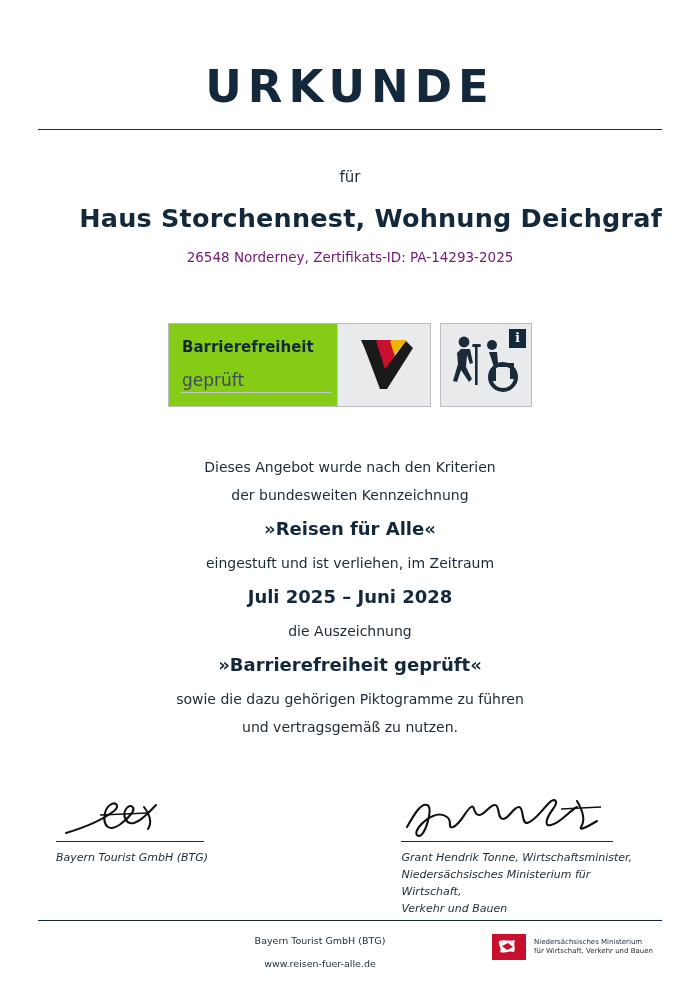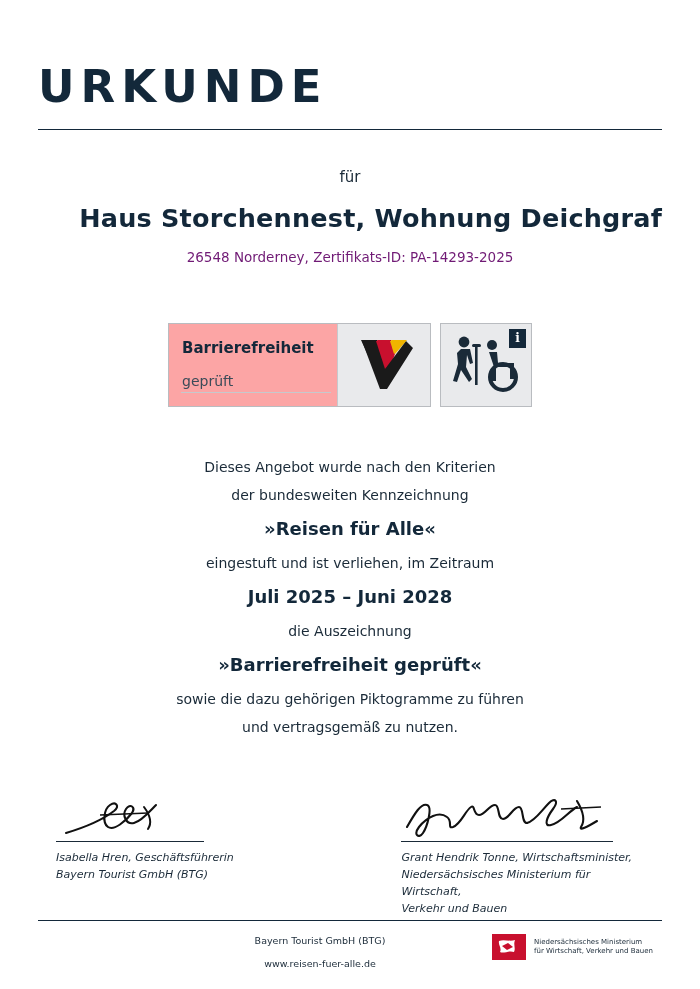--- a/index.html
+++ b/index.html
@@ -18,21 +18,21 @@
   .page {
     position: relative;
     width: 700px;
     height: 989px;
     box-sizing: border-box;
     padding: 0 38px;
   }
 
   
   .title {
-    text-align: left;
+    text-align: center;
     font-size: 45px;
     font-weight: bold;
     letter-spacing: 6px;
     color: #13283a;
     margin-top: 62px;
     line-height: 1.1;
   }
   .rule-top {
     border-bottom: 1.6px solid #13283a;
     margin-top: 17px;
@@ -65,41 +65,41 @@
     display: flex;
     justify-content: center;
     align-items: flex-start;
     gap: 9px;
     margin-top: 58px;
   }
   .logo-main {
     display: flex;
     align-items: stretch;
     border: 1px solid #b9bcc0;
-    background: #fca5a5;
+    background: #84cc16;
     height: 84px;
     box-sizing: border-box;
   }
   .logo-text-box {
     width: 168px;
     display: flex;
     flex-direction: column;
     justify-content: center;
     padding: 0 0 0 13px;
     box-sizing: border-box;
     position: relative;
   }
   .logo-text-1 {
     font-size: 15px;
     font-weight: bold;
     color: #13283a;
     line-height: 1.15;
   }
   .logo-text-2 {
-    font-size: 14px;
+    font-size: 17px;
     color: #3b4b58;
     line-height: 1.15;
     margin-top: 15px;
   }
   .logo-text-box:after {
     content: "";
     position: absolute;
     left: 12px;
     right: 6px;
     bottom: 13px;
@@ -309,21 +309,20 @@
 
   <div class="signatures">
     <div class="sig-col left">
       <svg class="sig-img" width="150" height="46" viewBox="0 0 150 46">
         <path d="M10 40 C30 34, 45 28, 58 18 C64 13, 60 8, 54 12 C48 16, 46 30, 52 34 C58 38, 70 28, 76 20 C80 14, 74 10, 70 16 C66 22, 70 32, 78 30 C86 28, 94 18, 100 12" fill="none" stroke="#111" stroke-width="2.1" stroke-linecap="round"></path>
         <path d="M44 22 L92 20" fill="none" stroke="#111" stroke-width="1.6"></path>
         <path d="M88 14 C94 22, 96 30, 92 36" fill="none" stroke="#111" stroke-width="2" stroke-linecap="round"></path>
       </svg>
       <div class="sig-line"></div>
       <div class="sig-caption">
-        <div>Isabella Hren, Geschäftsführerin</div>
         <div>Bayern Tourist GmbH (BTG)</div>
       </div>
     </div>
     <div class="sig-col right">
       <svg class="sig-img" width="215" height="46" viewBox="0 0 215 46">
         <path d="M6 34 C14 20, 20 10, 26 12 C32 14, 26 34, 22 40 C18 46, 12 42, 18 34 C26 24, 38 18, 46 24 C52 28, 46 36, 52 34 C60 31, 64 18, 70 14 C74 11, 72 22, 78 22 C84 22, 88 12, 94 12 C99 12, 96 26, 102 26 C108 26, 112 14, 118 14 C123 14, 120 30, 126 30" fill="none" stroke="#111" stroke-width="2.1" stroke-linecap="round"></path>
         <path d="M126 30 C134 28, 140 18, 148 10 C154 4, 158 8, 152 16 C146 24, 142 34, 150 32 C160 30, 168 18, 176 14" fill="none" stroke="#111" stroke-width="2.1" stroke-linecap="round"></path>
         <path d="M160 16 L200 14" fill="none" stroke="#111" stroke-width="1.7"></path>
         <path d="M176 8 C182 18, 184 28, 180 34 C178 38, 186 34, 196 28" fill="none" stroke="#111" stroke-width="2.1" stroke-linecap="round"></path>
       </svg>

